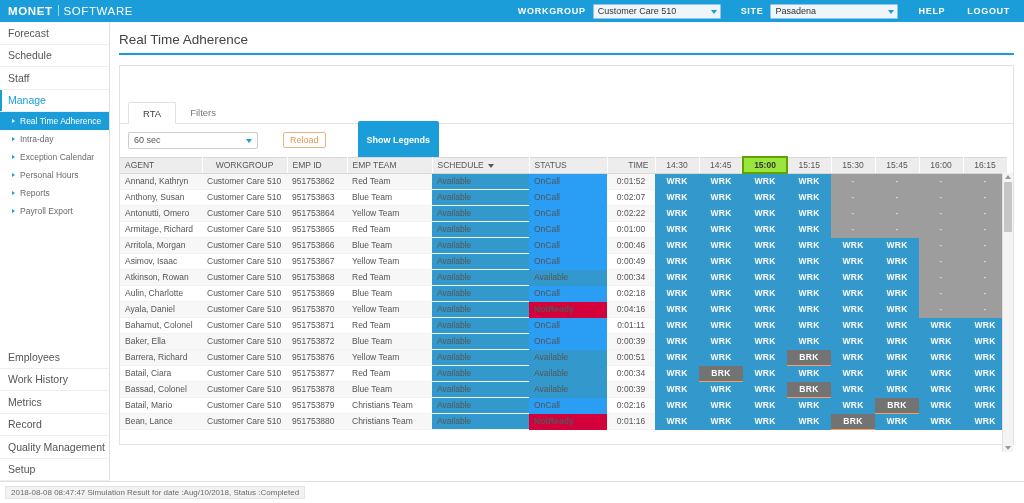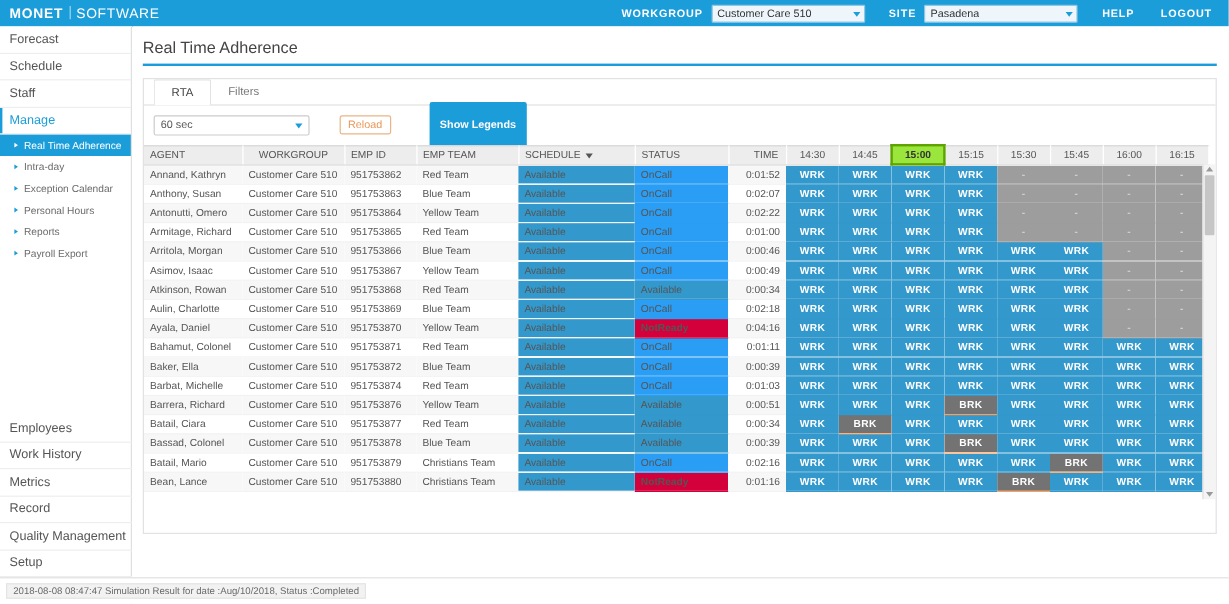--- a/index.html
+++ b/index.html
@@ -97,21 +97,21 @@
   }
   .title-rule {
     height: 2px; background: #1b9dd9; margin: 0 10px 0 8px;
   }
 
   .card {
     margin: 10px 10px 0 8px; border: 1px solid #e2e2e2;
     background: #ffffff; height: 380px; position: relative;
   }
   .tabs { display: flex; height: 22px; border-bottom: 1px solid #e2e2e2;
-    padding-left: 8px; align-items: flex-start; }
+    padding-left: 8px; align-items: flex-start; margin-top: 36px; }
   .tab {
     font-size: 9.5px; color: #777; padding: 0 14px;
     height: 22px; line-height: 22px; cursor: pointer; white-space: nowrap;
   }
   .tab.active {
     color: #444; background: #ffffff;
     border: 1px solid #e2e2e2; border-bottom: 1px solid #ffffff;
     margin-bottom: -1px; border-radius: 2px 2px 0 0;
   }
 
@@ -164,21 +164,21 @@
   td.sched {
     background: #3398cc; color: #ffffff; border-bottom: 1px solid #3398cc;
     padding-left: 6px;
   }
   td.status {
     color: #ffffff; border-bottom: 1px solid transparent; padding-left: 6px;
   }
   td.status.OnCall    { background: #2a9df4; border-bottom-color:#2a9df4; }
   td.status.Available { background: #3398cc; border-bottom-color:#3398cc; }
   td.status.NotReady  { background: #d4003c; border-bottom-color:#d4003c; font-weight: bold; }
-  td.time { text-align: right; padding-right: 6px; color: #666; margin-top: 20px; }
+  td.time { text-align: center; padding-right: 6px; color: #666; margin-top: 20px; }
   td.cell {
     text-align: center; padding: 0; font-size: 7.5px; font-weight: bold;
     letter-spacing: .3px; border-bottom: 1px solid transparent;
   }
   td.cell.WRK { background: #3398cc; color: #ffffff; border-bottom-color:#3398cc; }
   td.cell.BRK { background: #737373; color: #ffffff; border-bottom-color:#fba05c; }
   td.cell.none { background: #9d9d9d; color: #cfcfcf; border-bottom-color:#9d9d9d; }
 
   
   .vscroll {
@@ -535,37 +535,20 @@
                 <td class="info time">0:00:39</td>
                 <td class="cell WRK">WRK</td>
                 <td class="cell WRK">WRK</td>
                 <td class="cell WRK">WRK</td>
                 <td class="cell WRK">WRK</td>
                 <td class="cell WRK">WRK</td>
                 <td class="cell WRK">WRK</td>
                 <td class="cell WRK">WRK</td>
                 <td class="cell WRK">WRK</td>
               </tr>
-              <tr>
-                <td class="info">Barbat, Michelle</td>
-                <td class="info">Customer Care 510</td>
-                <td class="info">951753874</td>
-                <td class="info">Red Team</td>
-                <td class="sched">Available</td>
-                <td class="status OnCall">OnCall</td>
-                <td class="info time">0:01:03</td>
-                <td class="cell WRK">WRK</td>
-                <td class="cell WRK">WRK</td>
-                <td class="cell WRK">WRK</td>
-                <td class="cell WRK">WRK</td>
-                <td class="cell WRK">WRK</td>
-                <td class="cell WRK">WRK</td>
-                <td class="cell WRK">WRK</td>
-                <td class="cell WRK">WRK</td>
-              </tr>
               <tr class="alt">
                 <td class="info">Barrera, Richard</td>
                 <td class="info">Customer Care 510</td>
                 <td class="info">951753876</td>
                 <td class="info">Yellow Team</td>
                 <td class="sched">Available</td>
                 <td class="status Available">Available</td>
                 <td class="info time">0:00:51</td>
                 <td class="cell WRK">WRK</td>
                 <td class="cell WRK">WRK</td>

